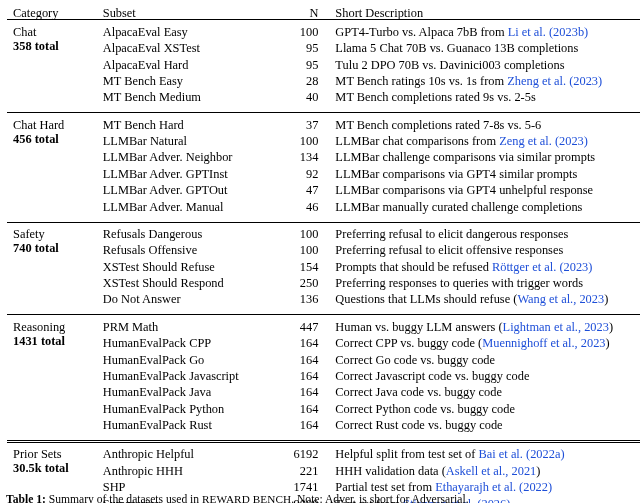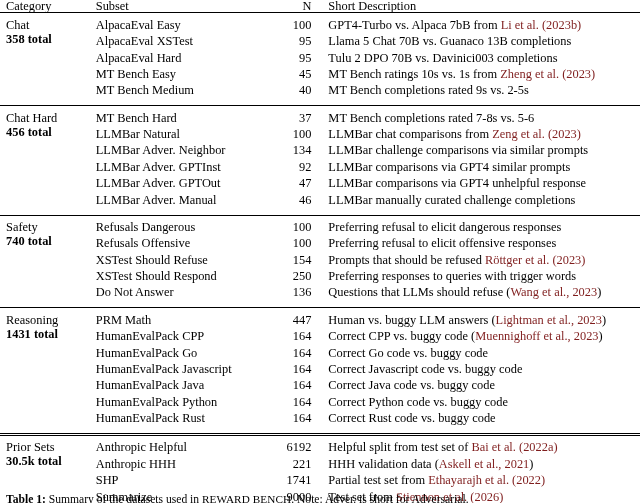--- a/index.html
+++ b/index.html
@@ -12,21 +12,21 @@
     height: 503px;
     font-family: "Liberation Serif", "DejaVu Serif", serif;
     color: #000000;
     overflow: hidden;
   }
   .page {
     position: relative;
     width: 640px;
     height: 503px;
     box-sizing: border-box;
-    padding: 0;
+    padding: 7px;
   }
   table.bench {
     width: 640px;
     border-collapse: collapse;
     font-size: 12.4px;
     line-height: 1.0;
   }
   table.bench td, table.bench th {
     padding: 0;
     vertical-align: baseline;
@@ -46,21 +46,21 @@
   tr.rule-top td      { border-top: 1.4px solid #000; }
   tr.rule-mid td      { border-top: 1.0px solid #000; }
   tr.rule-double td   { border-top: 3.2px double #000; }
 
   .spacer-above td { height: 5px; }
   .spacer-below td { height: 5px; }
 
   .cat-name  { display:block; }
   .cat-total { display:block; font-weight: bold; margin-top: 1.5px; }
 
-  .cite { color: #7f1d1d; }
+  .cite { color: #1d4ed8; }
 
   .caption {
     position: absolute;
     left: 6px;
     right: 6px;
     top: 492px;
     font-size: 11.6px;
     line-height: 1.25;
     color: #000;
     white-space: nowrap;
@@ -107,21 +107,21 @@
           <td class="c-n">95</td>
           <td class="c-desc"><span>Llama 5 Chat 70B vs. Guanaco 13B completions</span></td>
         </tr>
         <tr class="row">
           <td class="c-sub">AlpacaEval Hard</td>
           <td class="c-n">95</td>
           <td class="c-desc"><span>Tulu 2 DPO 70B vs. Davinici003 completions</span></td>
         </tr>
         <tr class="row">
           <td class="c-sub">MT Bench Easy</td>
-          <td class="c-n">45</td>
+          <td class="c-n">28</td>
           <td class="c-desc"><span>MT Bench ratings 10s vs. 1s from </span><span class="cite">Zheng et al. (2023)</span></td>
         </tr>
         <tr class="row">
           <td class="c-sub">MT Bench Medium</td>
           <td class="c-n">40</td>
           <td class="c-desc"><span>MT Bench completions rated 9s vs. 2-5s</span></td>
         </tr>
         <tr class="spacer-below">
           <td colspan="4"></td>
         </tr>

